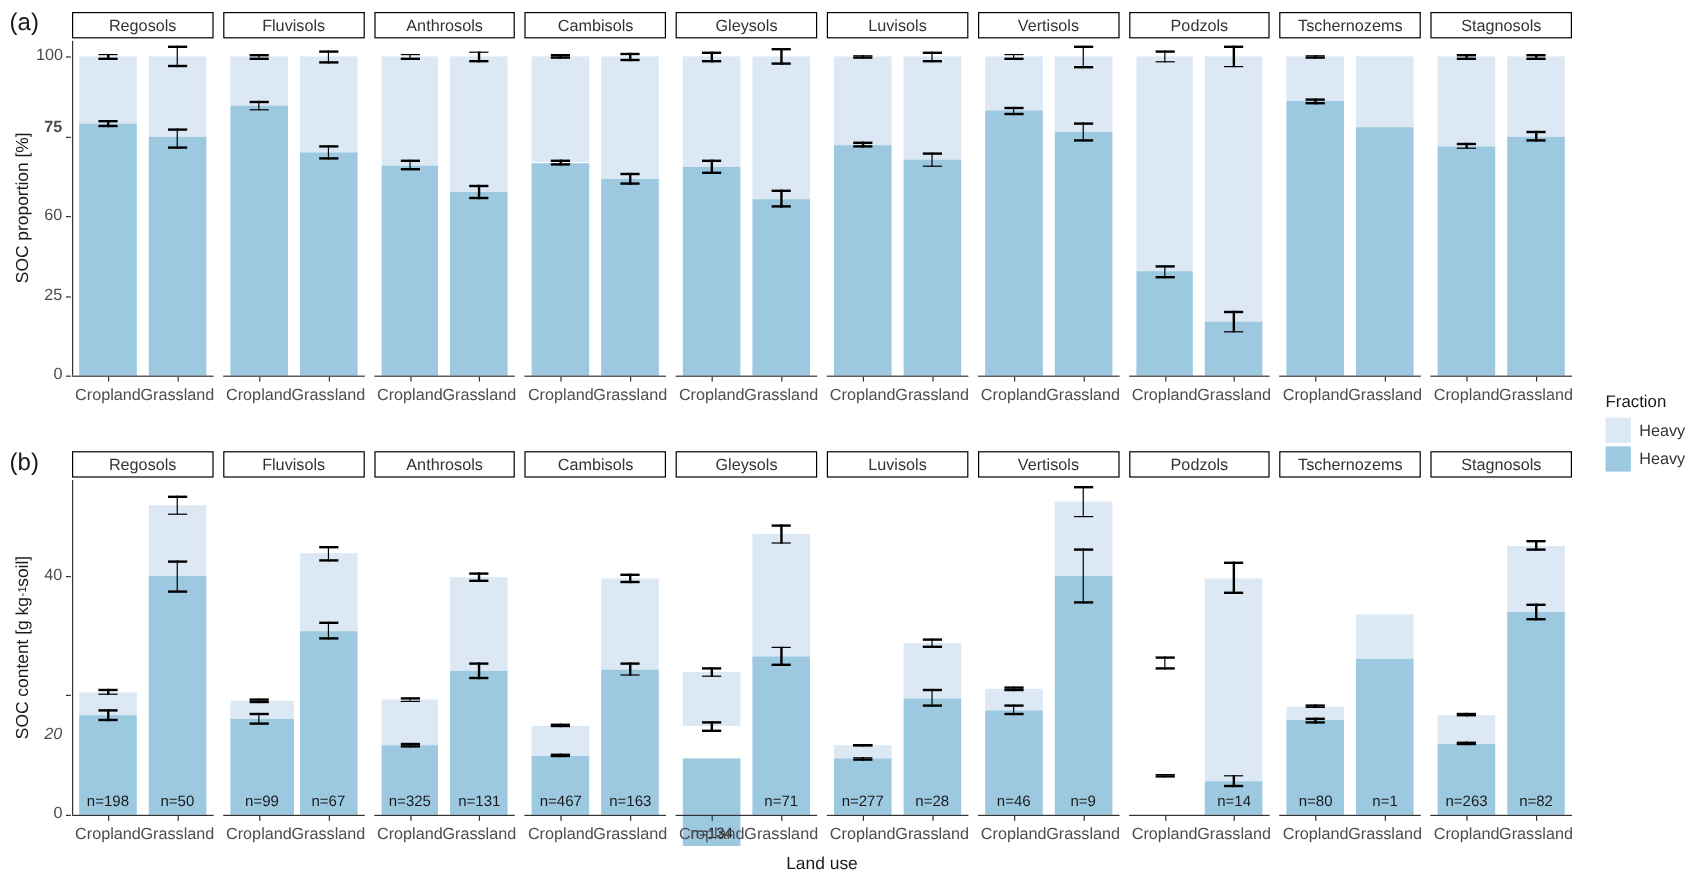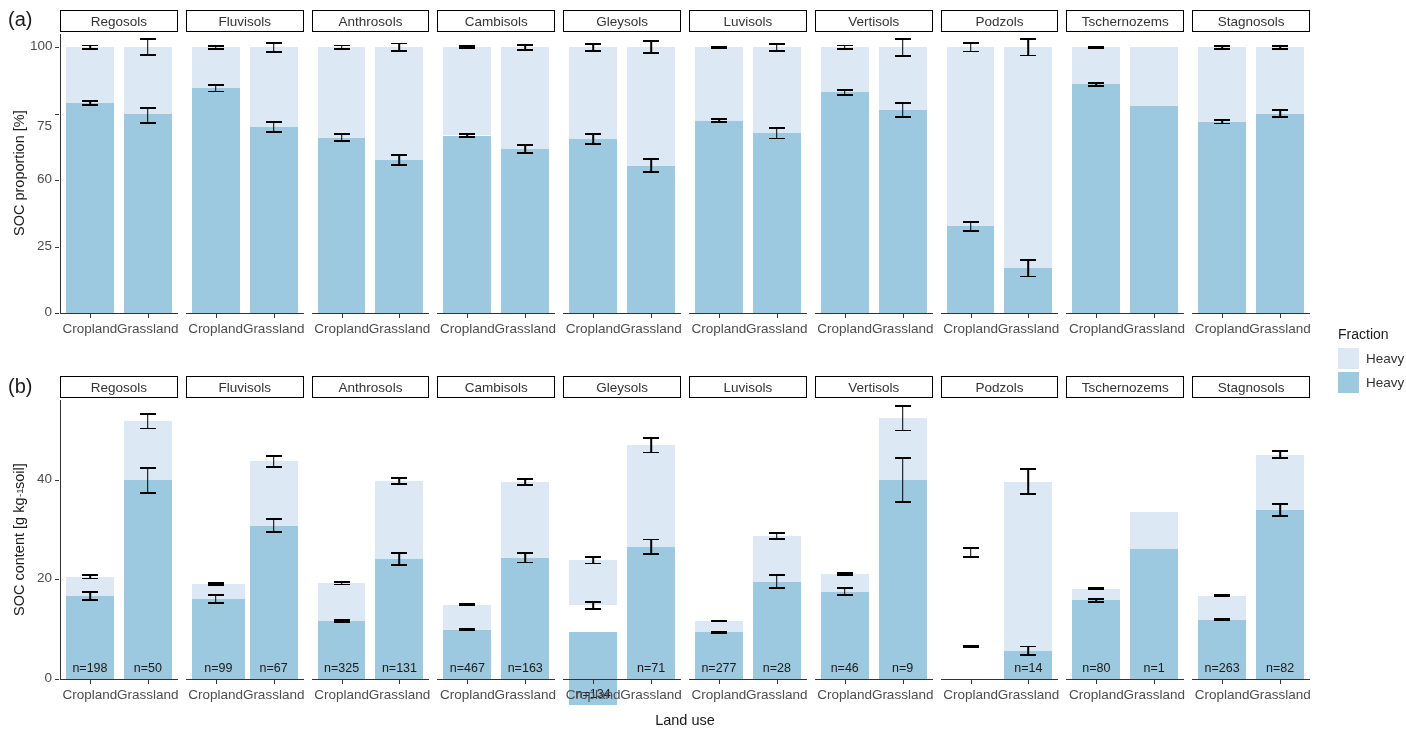--- a/index.html
+++ b/index.html
@@ -114,21 +114,21 @@
   <div class="panel-letter" id="letter-b" style="left:8px;top:375px;">(b)</div>
 
   <div class="chart" id="chart-a" style="left: 0px; top: 0px; width: 1406px; height: 739px;">
       <div class="ylab" style="left: 8px; top: 34px; height: 279px; width: 22px; display: flex; align-items: center; justify-content: center;">SOC proportion [%]</div>
       <div class="ytick" style="left: 30px; width: 22px; top: 304px;">0</div>
       <div class="ytickmark" style="left: 55px; top: 313px;"></div>
       <div class="ytick" style="left: 30px; width: 22px; top: 237.571px;">25</div>
       <div class="ytickmark" style="left: 55px; top: 246.571px;"></div>
       <div class="ytick" style="left: 30px; width: 22px; top: 171.143px;">60</div>
       <div class="ytickmark" style="left: 55px; top: 180.143px;"></div>
-      <div class="ytick" style="left: 30px; width: 22px; top: 118px;">75</div>
+      <div class="ytick" style="left: 30px; width: 22px; top: 98px; font-weight: bold;">75</div>
       <div class="ytickmark" style="left: 55px; top: 113.714px;"></div>
       <div class="ytick" style="left: 30px; width: 22px; top: 38.2857px;">100</div>
       <div class="ytickmark" style="left: 55px; top: 47.2857px;"></div>
       <div class="facet" style="left: 60px; top: 0px; width: 117.8px;">
         <div class="facet-strip" style="left: 0px; top: 10px; width: 117.8px; background: rgb(255, 255, 255); border-color: rgb(0, 0, 0);">Regosols</div>
         <div class="bar" style="left: 6px; top: 47.2857px; width: 47.9px; height: 265.714px;">
           <div class="seg-light" style="top: 0px; height: 55.8px; background: rgb(220, 232, 244);"></div>
           <div class="seg-heavy" style="height: 209.914px; background: rgb(156, 201, 224);"></div>
         </div>
         <div class="ebar" style="left: 21.95px; top: 44.6286px; width: 16px; height: 5.58px;">
@@ -475,21 +475,21 @@
         <div class="xtick-label" style="left: 39.85px; width: 96px; top: 321px;">Grassland</div>
         <div class="facet-axis" style="left: 0px; top: 313px; width: 117.8px;"></div>
       </div>
       <div class="axisline" style="left: 60px; top: 34px; width: 1px; height: 279px; background: rgb(51, 51, 51);"></div>
     </div>
 
   <div class="chart" id="chart-b" style="left: 0px; top: 0px; width: 1406px; height: 739px;">
       <div class="ylab" style="left: 8px; top: 400px; height: 279px; width: 22px; display: flex; align-items: center; justify-content: center;">SOC content [g kg<sup>-1</sup> soil]</div>
       <div class="ytick" style="left: 30px; width: 22px; top: 670px;">0</div>
       <div class="ytickmark" style="left: 55px; top: 679px;"></div>
-      <div class="ytick" style="left: 30px; width: 22px; top: 570px;">20</div>
+      <div class="ytick" style="left: 30px; width: 22px; top: 604px; font-style: italic;">20</div>
       <div class="ytickmark" style="left: 55px; top: 579.357px;"></div>
       <div class="ytick" style="left: 30px; width: 22px; top: 470.714px;">40</div>
       <div class="ytickmark" style="left: 55px; top: 479.714px;"></div>
       <div class="facet" style="left: 60px; top: 0px; width: 117.8px;">
         <div class="facet-strip" style="left: 0px; top: 376px; width: 117.8px; background: rgb(255, 255, 255); border-color: rgb(0, 0, 0);">Regosols</div>
         <div class="bar" style="left: 6px; top: 576.866px; width: 47.9px; height: 102.134px;">
           <div class="seg-light" style="top: 0px; height: 18.9321px; background: rgb(220, 232, 244);"></div>
           <div class="seg-heavy" style="height: 83.2018px; background: rgb(156, 201, 224);"></div>
           <div class="nlabel">n=198</div>
         </div>

